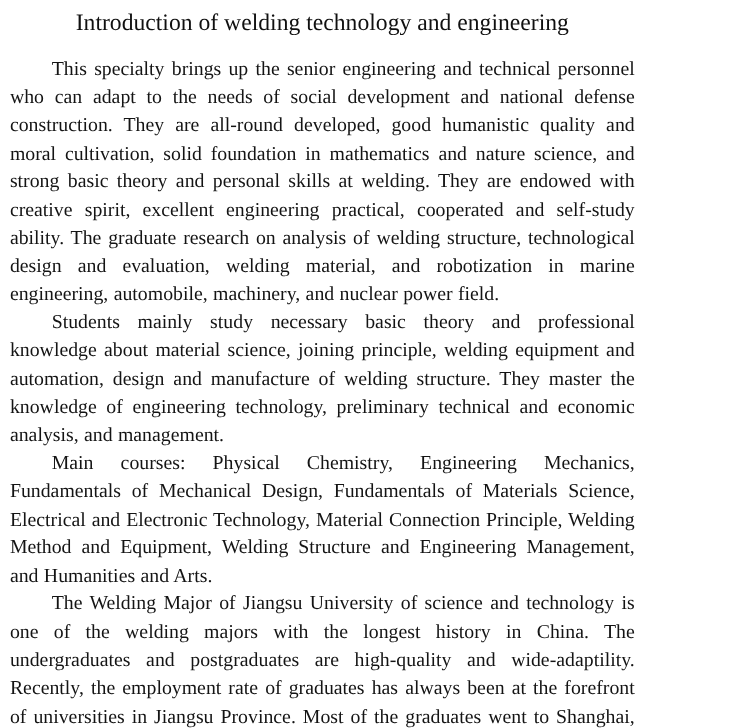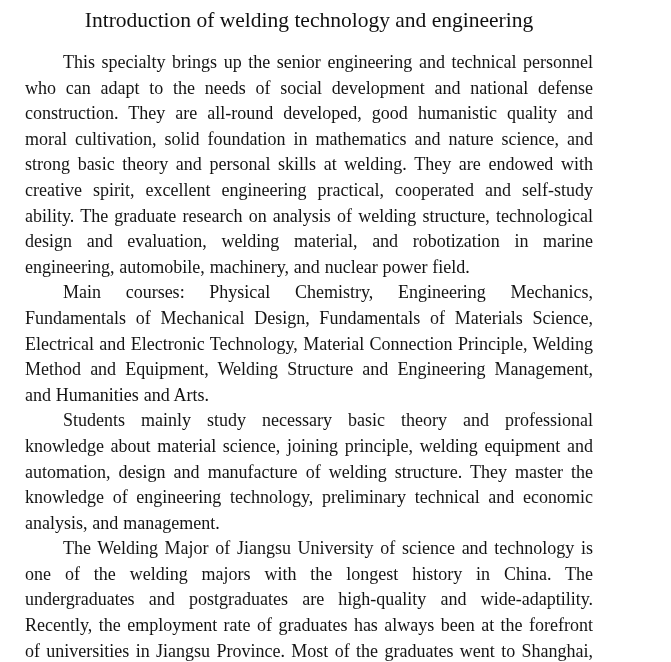--- a/index.html
+++ b/index.html
@@ -10,21 +10,20 @@
   .page {
     position: relative;
     box-sizing: border-box;
     width: 585px;
     height: 662px;
     background: #ffffff;
     padding: 5px 8px 0 9px;
     font-family: "Liberation Serif", "DejaVu Serif", serif;
     color: #141414;
     overflow: hidden;
-    margin-left: 16px;
   }
   .doc-title {
     font-size: 21.5px;
     font-weight: normal;
     text-align: center;
     margin: 0 0 14px 0;
     line-height: 31px;
     color: #101010;
   }
   .para {
@@ -37,18 +36,18 @@
   }
 </style>
 </head>
 <body>
 
 <div class="page">
   <h1 class="doc-title">Introduction of welding technology and engineering</h1>
 
   <p class="para">This specialty brings up the senior engineering and technical personnel who can adapt to the needs of social development and national defense construction. They are all-round developed, good humanistic quality and moral cultivation, solid foundation in mathematics and nature science, and strong basic theory and personal skills at welding. They are endowed with creative spirit, excellent engineering practical, cooperated and self-study ability. The graduate research on analysis of welding structure, technological design and evaluation, welding material, and robotization in marine engineering, automobile, machinery, and nuclear power field.</p>
 
+  <p class="para">Students mainly study necessary basic theory and professional knowledge about material science, joining principle, welding equipment and automation, design and manufacture of welding structure. They master the knowledge of engineering technology, preliminary technical and economic analysis, and management.</p>
+
   <p class="para">Main courses: Physical Chemistry, Engineering Mechanics, Fundamentals of Mechanical Design, Fundamentals of Materials Science, Electrical and Electronic Technology, Material Connection Principle, Welding Method and Equipment, Welding Structure and Engineering Management, and Humanities and Arts.</p>
-
-  <p class="para">Students mainly study necessary basic theory and professional knowledge about material science, joining principle, welding equipment and automation, design and manufacture of welding structure. They master the knowledge of engineering technology, preliminary technical and economic analysis, and management.</p>
 
   <p class="para">The Welding Major of Jiangsu University of science and technology is one of the welding majors with the longest history in China. The undergraduates and postgraduates are high-quality and wide-adaptility. Recently, the employment rate of graduates has always been at the forefront of universities in Jiangsu Province. Most of the graduates went to Shanghai, Jiangsu, Zhejiang, Guangdong and other coastal areas. They engaged in scientific research, development, management and other work, and generally praised by employers.</p>
 </div>
 
 </body></html>

